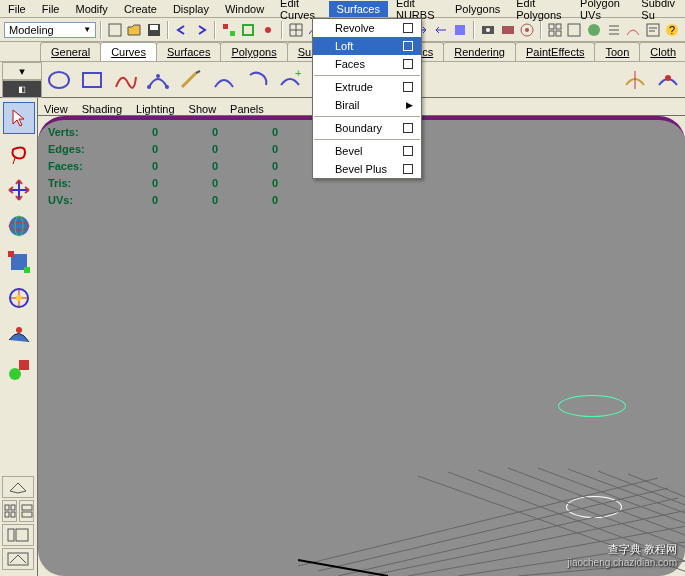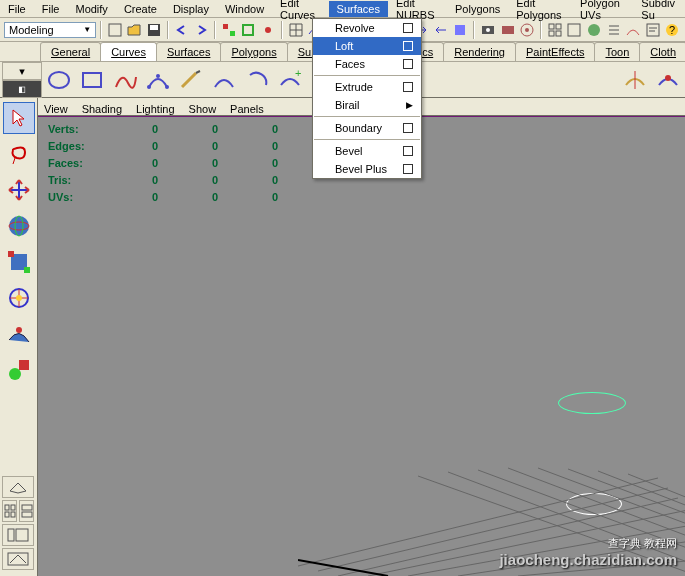--- a/index.html
+++ b/index.html
@@ -24,42 +24,42 @@
 .main-area { display: flex; height: calc(576px - 98px); }
 .left-tools { width: 38px; background: #ece9d8; border-right: 1px solid #716f64; display: flex; flex-direction: column; align-items: center; padding-top: 4px; gap: 4px; }
 .left-tool { width: 32px; height: 32px; display: flex; align-items: center; justify-content: center; border: 1px solid transparent; }
 .left-tool.sel { border: 1px solid #316ac5; background: #c1d2ee; }
 
 .left-bottom-tools { position: absolute; left: 2px; bottom: 4px; width: 34px; }
 .quad-btn { width: 32px; height: 22px; border: 1px solid #aca899; background: #ece9d8; display: flex; align-items: center; justify-content: center; margin-bottom: 2px; }
 
 .viewport-container { flex: 1; display: flex; flex-direction: column; }
 .panel-menus { display: flex; background: #ece9d8; border-bottom: 1px solid #716f64; height: 18px; align-items: flex-end; padding-left: 6px; gap: 14px; }
-.viewport { flex: 1; background: #8e8e8e; position: relative; border-top: 1px solid #701a75; }
+.viewport { flex: 1; background: #8e8e8e; position: relative; border-top: 4px solid #701a75; border-radius: 26px; }
 
 .hud { position: absolute; top: 6px; left: 10px; }
 .hud-row { display: flex; gap: 30px; color: #006432; font-weight: bold; font-size: 11px; margin-bottom: 5px; }
 .hud-label { width: 50px; }
 .hud-val { width: 30px; text-align: right; }
 
 .dropdown-menu { position: absolute; top: 18px; left: 312px; width: 110px; background: #fff; border: 1px solid #716f64; box-shadow: 2px 2px 3px rgba(0,0,0,0.3); z-index: 100; }
 .menu-item { padding: 3px 8px 3px 22px; display: flex; justify-content: space-between; align-items: center; position: relative; }
 .menu-item.highlight { background: #316ac5; color: #fff; }
 .menu-sep { height: 1px; background: #aca899; margin: 2px 1px; }
 .opt-box { width: 10px; height: 10px; border: 1px solid #333; }
 .menu-item.highlight .opt-box { border-color: #fff; }
 .submenu-arrow { font-size: 9px; }
 
 .ellipse1 { position: absolute; top: 275px; left: 520px; width: 68px; height: 22px; border: 1px solid #4fffb0; border-radius: 50%; }
 .ellipse2 { position: absolute; top: 376px; left: 528px; width: 56px; height: 22px; border: 1px solid #fff; border-radius: 50%; }
 
 .grid-svg { position: absolute; bottom: 0; left: 260px; }
 
 .watermark { position: absolute; bottom: 8px; right: 8px; color: #fff; font-size: 13px; text-shadow: 1px 1px 2px #000; text-align: right; margin-top: 12px; }
-.watermark .sub { font-size: 15px; color: #ccc; font-weight: bold; }
+.watermark .sub { font-size: 10px; color: #ccc; }
 
 svg { display: block; }
 </style>
 </head>
 <body>
 
 <div class="menubar" id="menubar">
     <div class="menubar-item">File</div>
     <div class="menubar-item">File</div>
     <div class="menubar-item">Modify</div>

